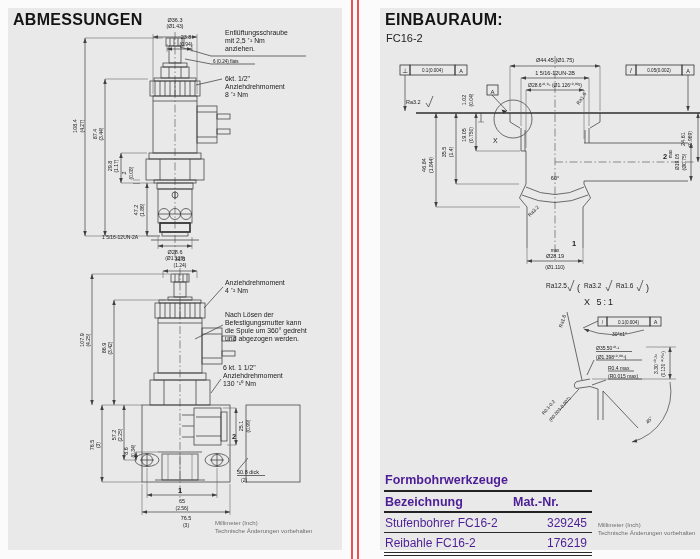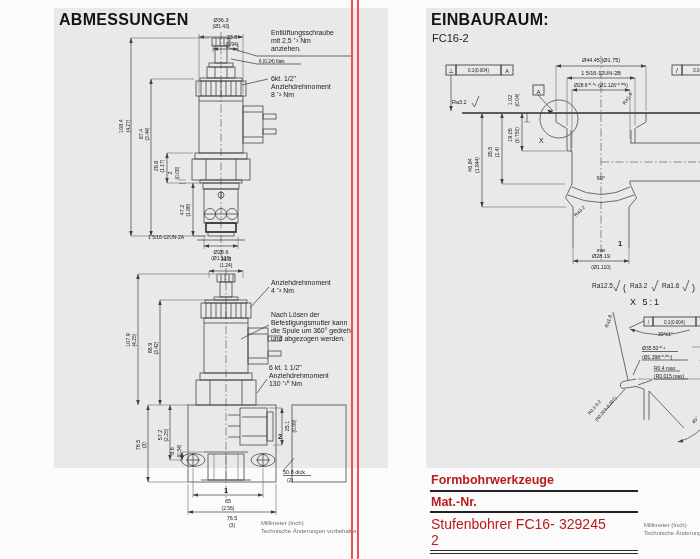--- a/index.html
+++ b/index.html
@@ -1,42 +1,42 @@
 <!DOCTYPE html>
 <html><head>
 <meta charset="utf-8">
 <style>
   html,body{margin:0;padding:0;}
   body{width:700px;height:559px;background:#fbfbfb;position:relative;overflow:hidden;
        font-family:"Liberation Sans",sans-serif;}
-  .panel{position:absolute;top:8px;height:460px;background:#e9e9e9;margin-left:46px;}
+  .panel{position:absolute;top:8px;height:542px;background:#e9e9e9;}
   .panel.lp{left:8px;width:334px;}
   .panel.rp{left:380px;width:330px;}
   .divider{position:absolute;top:0;width:2.2px;height:559px;}
   .ptitle{position:absolute;left:5px;top:3px;font-size:16px;font-weight:bold;color:#141414;letter-spacing:.3px;}
   .psub{position:absolute;left:6px;top:24px;font-size:11px;color:#222;}
   .footer{position:absolute;font-size:6px;line-height:1.35;color:#6e6e6e;}
   .lp .footer{left:207px;top:511px;}
   .rp .footer{left:218px;top:513px;}
   svg.draw{position:absolute;left:0;top:0;}
   svg text{fill:#1b1b1b;font-family:"Liberation Sans",sans-serif;}
   .s{stroke:#3f3f3f;stroke-width:.75;fill:none;}
   .sb{stroke:#2e2e2e;stroke-width:1.6;fill:none;}
   .ext{stroke:#5c5c5c;stroke-width:.55;fill:none;}
   .dim{stroke:#3f3f3f;stroke-width:.7;fill:none;}
   .cl{stroke:#4a4a4a;stroke-width:.6;fill:none;stroke-dasharray:8 2.5 1.5 2.5;}
   .gdb{stroke:#333;stroke-width:.8;fill:none;}
   .t45{font-size:4.6px;}.t5{font-size:5px;}.t55{font-size:5.5px;}
   .t6{font-size:6px;}.t65{font-size:6.5px;}.t7{font-size:6.9px;}
   .t9{font-size:9px;}.pb{font-size:7.5px;font-weight:bold;}
   .mid{text-anchor:middle;}
-  .tbl{position:absolute;left:4px;top:464px;width:208px;color:#b91c1c;}
+  .tbl{position:absolute;left:4px;top:464px;width:208px;color:#4c1d95;}
   .tt{font-size:12.5px;font-weight:bold;padding:1px 0 3px 1px;border-bottom:2.2px solid #222;}
   .thead{display:flex;font-size:12.5px;font-weight:bold;padding:3px 0 2px 1px;border-bottom:2.2px solid #222;}
-  .trow{display:flex;font-size:14px;padding:3px 0 2px 1px;border-bottom:1.6px solid #2a2a2a;}
+  .trow{display:flex;font-size:12px;padding:3px 0 2px 1px;border-bottom:1.6px solid #2a2a2a;gap:34px;}
   .c1{flex:0 0 128px;}
   .c2{flex:1;}
   .tbl-bot{height:2px;border-bottom:1px solid #2a2a2a;}
 </style>
 </head>
 <body>
 
 <div class="panel lp">
   <div class="ptitle">ABMESSUNGEN</div>
 
@@ -397,26 +397,31 @@
       <text class="t5" x="268" y="416" transform="rotate(-48 268 416)">45°</text>
       <line class="s" x1="199" y1="381" x2="180" y2="402"></line>
       <text class="t45" x="164" y="407" transform="rotate(-50 164 407)">R0.1-0.2</text>
       <text class="t45" x="171" y="414" transform="rotate(-50 171 414)">(R0.003-0.007)</text>
     </g>
   </svg>
 
   <div class="tbl">
     <div class="tt">Formbohrwerkzeuge</div>
     <div class="thead">
+      <div class="c1">Bezeichnung</div>
       <div class="c2">Mat.-Nr.</div>
     </div>
     <div class="trow">
       <div class="c1">Stufenbohrer FC16-2</div>
       <div class="c2">329245</div>
     </div>
+    <div class="trow">
+      <div class="c1">Reibahle  FC16-2</div>
+      <div class="c2">176219</div>
+    </div>
     <div class="tbl-bot"></div>
   </div>
 
   <div class="footer">
     <div>Millimeter (Inch)</div>
     <div>Technische Änderungen vorbehalten</div>
   </div>
 </div>
 
 </body></html>

